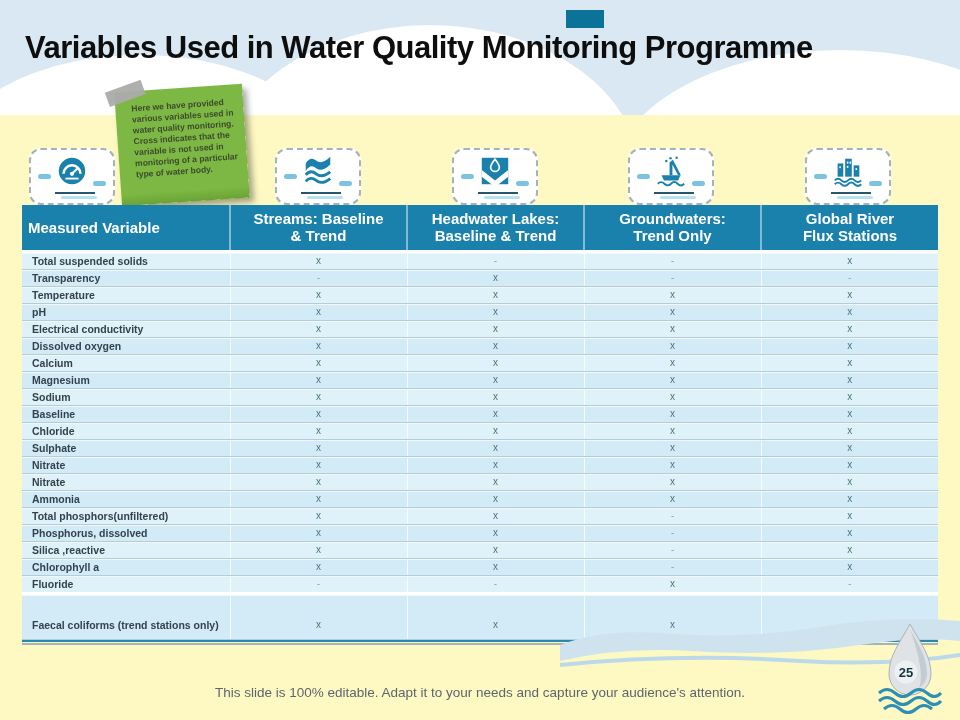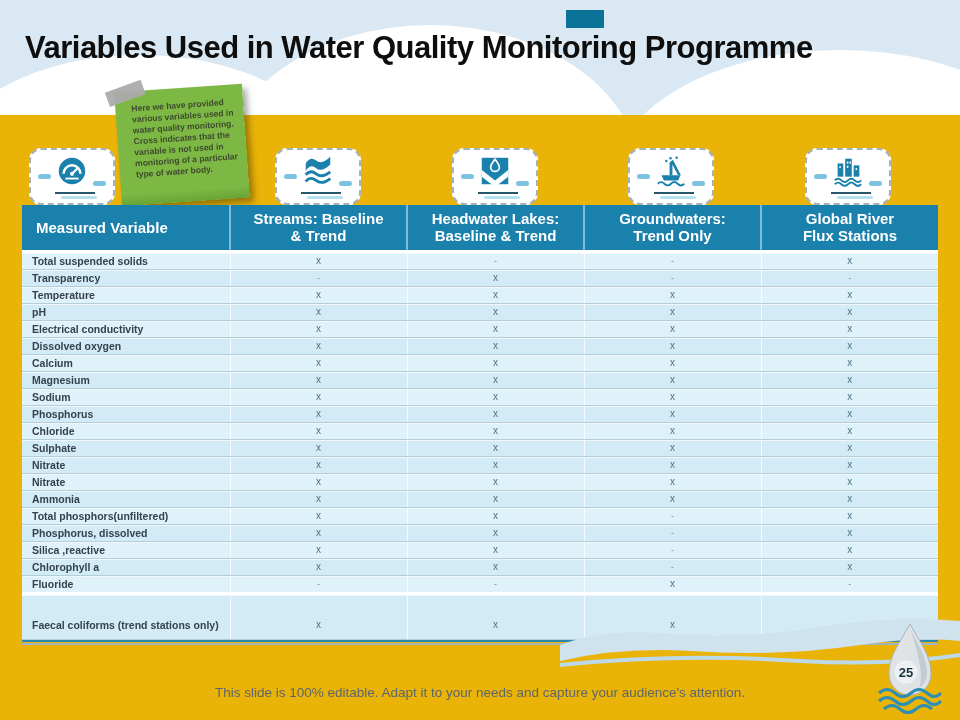--- a/index.html
+++ b/index.html
@@ -1,18 +1,18 @@
 <!DOCTYPE html>
 <html><head>
 <meta charset="utf-8">
 <style>
   * { margin:0; padding:0; box-sizing:border-box; }
   html,body { background:#e8e8e8; }
   .slide {
-    position:relative; width:960px; height:720px; background:#eab308;
+    position:relative; width:960px; height:720px; background:#fef9c3;
     font-family:"Liberation Sans", sans-serif; overflow:hidden; margin:0 auto;
   }
 
   
   .top-deco { position:absolute; top:0; left:0; width:960px; height:115px; }
   .flag-rect { position:absolute; left:566px; top:10px; width:38px; height:18px; background:#0b7397; }
 
   .page-title {
     position:absolute; left:25px; top:30px; width:900px;
     font-size:31px; font-weight:700; color:#0e0e0e; letter-spacing:-0.5px;
@@ -50,21 +50,21 @@
   .table-wrap { position:absolute; left:22px; top:205px; width:916px; }
   .table-wrap::after { content:""; display:block; height:2px; background:#2b88ad; box-shadow:0 3px 0 #9fb4bd; }
   table { width:100%; border-collapse:collapse; table-layout:fixed; }
   col.c-label { width:208px; } col.c-data { width:177px; }
   thead th {
     background:#1a81ad; color:#fff; font-size:15px; font-weight:700;
     padding:5px 4px; height:38px; line-height:1.15; white-space:pre-line;
     border-left:2px solid rgba(255,255,255,.45); border-bottom:3px solid #ffffff;
     text-align:center; vertical-align:middle;
   }
-  thead th:first-child { text-align:left; padding-left:14px; border-left:none; }
+  thead th:first-child { text-align:left; padding-left:6px; border-left:none; }
   tbody tr.odd  td, tbody tr.odd  th { background:#d3ebf7; }
   tbody tr.even td, tbody tr.even th { background:#dff1f9;margin-top:40px; }
   tbody th {
     text-align:left; padding:2px 4px 2px 10px; font-size:10.5px; font-weight:700;
     color:#33434d; line-height:12px; border-bottom:1px solid #b3cdd9;
     box-shadow:inset 0 1px 0 #f0f8fb;
   }
   tbody td {
     text-align:center; padding:2px 4px; font-size:10px; color:#4a7484;
     line-height:12px; border-bottom:1px solid #b3cdd9;
@@ -257,21 +257,21 @@
       <td>x</td>
     </tr>
           <tr class="even">
       <th>Sodium</th>
       <td>x</td>
       <td>x</td>
       <td>x</td>
       <td>x</td>
     </tr>
           <tr class="odd">
-      <th>Phosphorus</th>
+      <th>Baseline</th>
       <td>x</td>
       <td>x</td>
       <td>x</td>
       <td>x</td>
     </tr>
           <tr class="even">
       <th>Chloride</th>
       <td>x</td>
       <td>x</td>
       <td>x</td>

